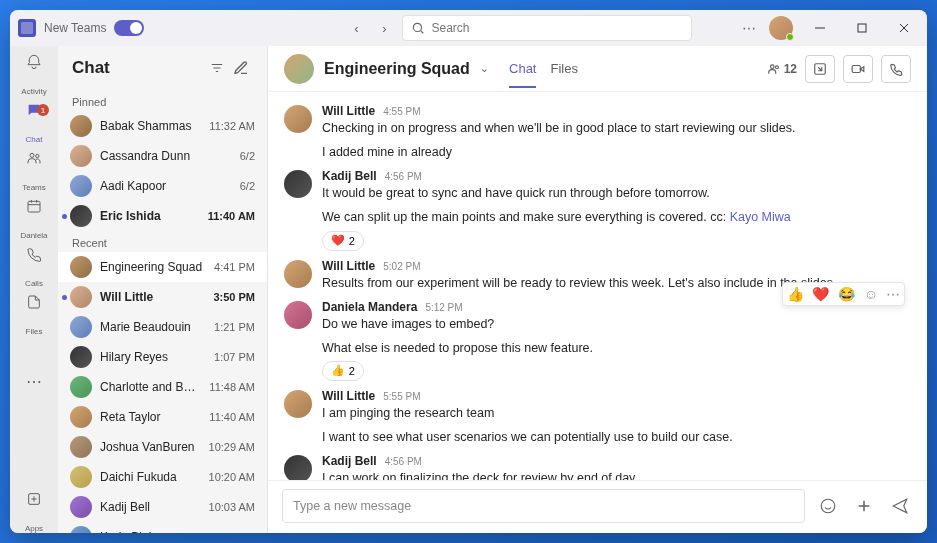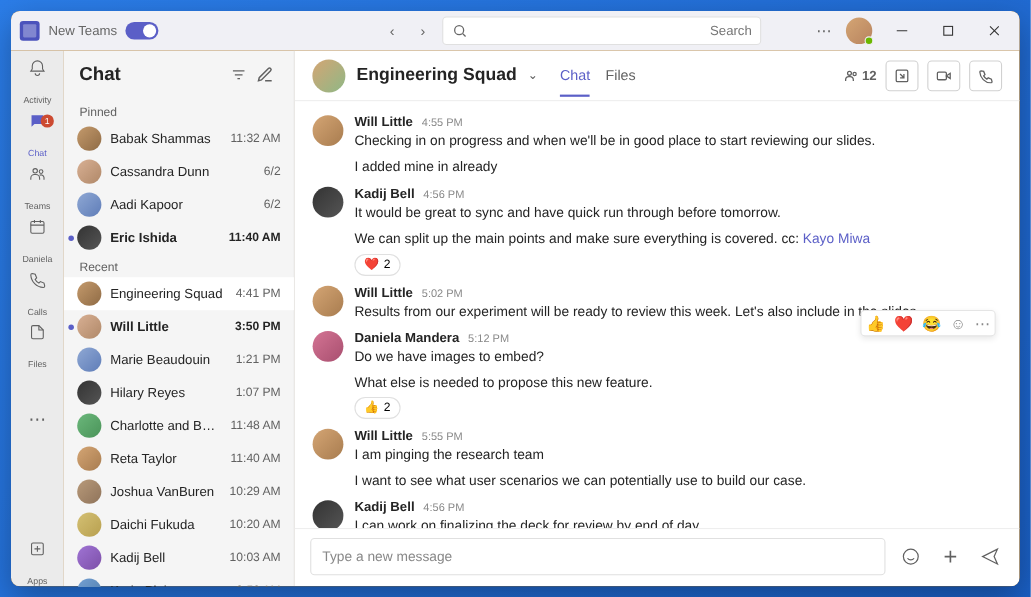--- a/index.html
+++ b/index.html
@@ -1,29 +1,29 @@
 <!DOCTYPE html>
 <html><head>
 <meta charset="utf-8">
 <style>
 * { margin: 0; padding: 0; box-sizing: border-box; font-family: "Segoe UI", -apple-system, sans-serif; }
 body { background: linear-gradient(135deg, #2b7de8 0%, #1a5fc4 100%); width: 937px; height: 543px; overflow: hidden; display:flex; align-items:center; justify-content:center;}
-.window { width: 917px; height: 523px; background: #a16207; border-radius: 8px; overflow: hidden; display: flex; flex-direction: column; box-shadow: 0 10px 30px rgba(0,0,0,.3); }
+.window { width: 917px; height: 523px; background: #fca5a5; border-radius: 8px; overflow: hidden; display: flex; flex-direction: column; box-shadow: 0 10px 30px rgba(0,0,0,.3); }
 .titlebar { height: 36px; display: flex; align-items: center; padding: 0 8px; background: #f0f0f5; }
 .titlebar-left { display:flex; align-items:center; gap:8px; }
 .app-icon { width:18px; height:18px; background:#4b53bc; border-radius:3px; position:relative; }
 .app-icon::after{content:"";position:absolute;inset:3px;background:#fff;opacity:.3;border-radius:1px;}
 .titlebar-label { font-size:12px; color:#666; }
 .toggle { width:30px; height:16px; background:#5b5fc7; border-radius:8px; position:relative; }
 .toggle::after{content:"";position:absolute;right:2px;top:2px;width:12px;height:12px;background:#fff;border-radius:50%;}
 .nav-arrows { display:flex; gap:4px; margin-left:200px; }
 .nav-arrow { width:24px; height:24px; display:flex; align-items:center; justify-content:center; color:#666; border-radius:4px; font-size:13px; }
 .search { flex:0 0 290px; height:26px; background:#fff; border:1px solid #e0e0e0; border-radius:4px; display:flex; align-items:center; padding:0 8px; margin-left:6px; }
 .search svg { width:14px; height:14px; color:#666; }
-.search input { border:none; outline:none; font-size:12px; margin-left:6px; flex:1; background:transparent; color:#333;text-align:right; }
+.search input { border:none; outline:none; font-size:12px; margin-left:6px; flex:1; background:transparent; color:#333; }
 .titlebar-right { margin-left:auto; display:flex; align-items:center; gap:12px; }
 .dots { color:#666; font-size:14px; letter-spacing:1px; }
 .avatar-sm { width:24px; height:24px; border-radius:50%; background:linear-gradient(135deg,#d4a574,#b8845f); position:relative; }
 .presence-dot{position:absolute;bottom:-1px;right:-1px;width:8px;height:8px;border-radius:50%;background:#6bb700;border:1.5px solid #f0f0f5;}
 .win-btn { width:30px; height:30px; display:flex; align-items:center; justify-content:center; color:#333; }
 .body { flex:1; display:flex; overflow:hidden; }
 .rail { width:48px; background:#ebebeb; display:flex; flex-direction:column; align-items:center; padding-top:8px; gap:6px; }
 .rail-item { width:44px; height:42px; display:flex; flex-direction:column; align-items:center; justify-content:center; gap:1px; color:#616161; border-radius:4px; position:relative; }
 .rail-item.active { color:#5b5fc7; }
 .rail-item svg { width:20px; height:20px; }

